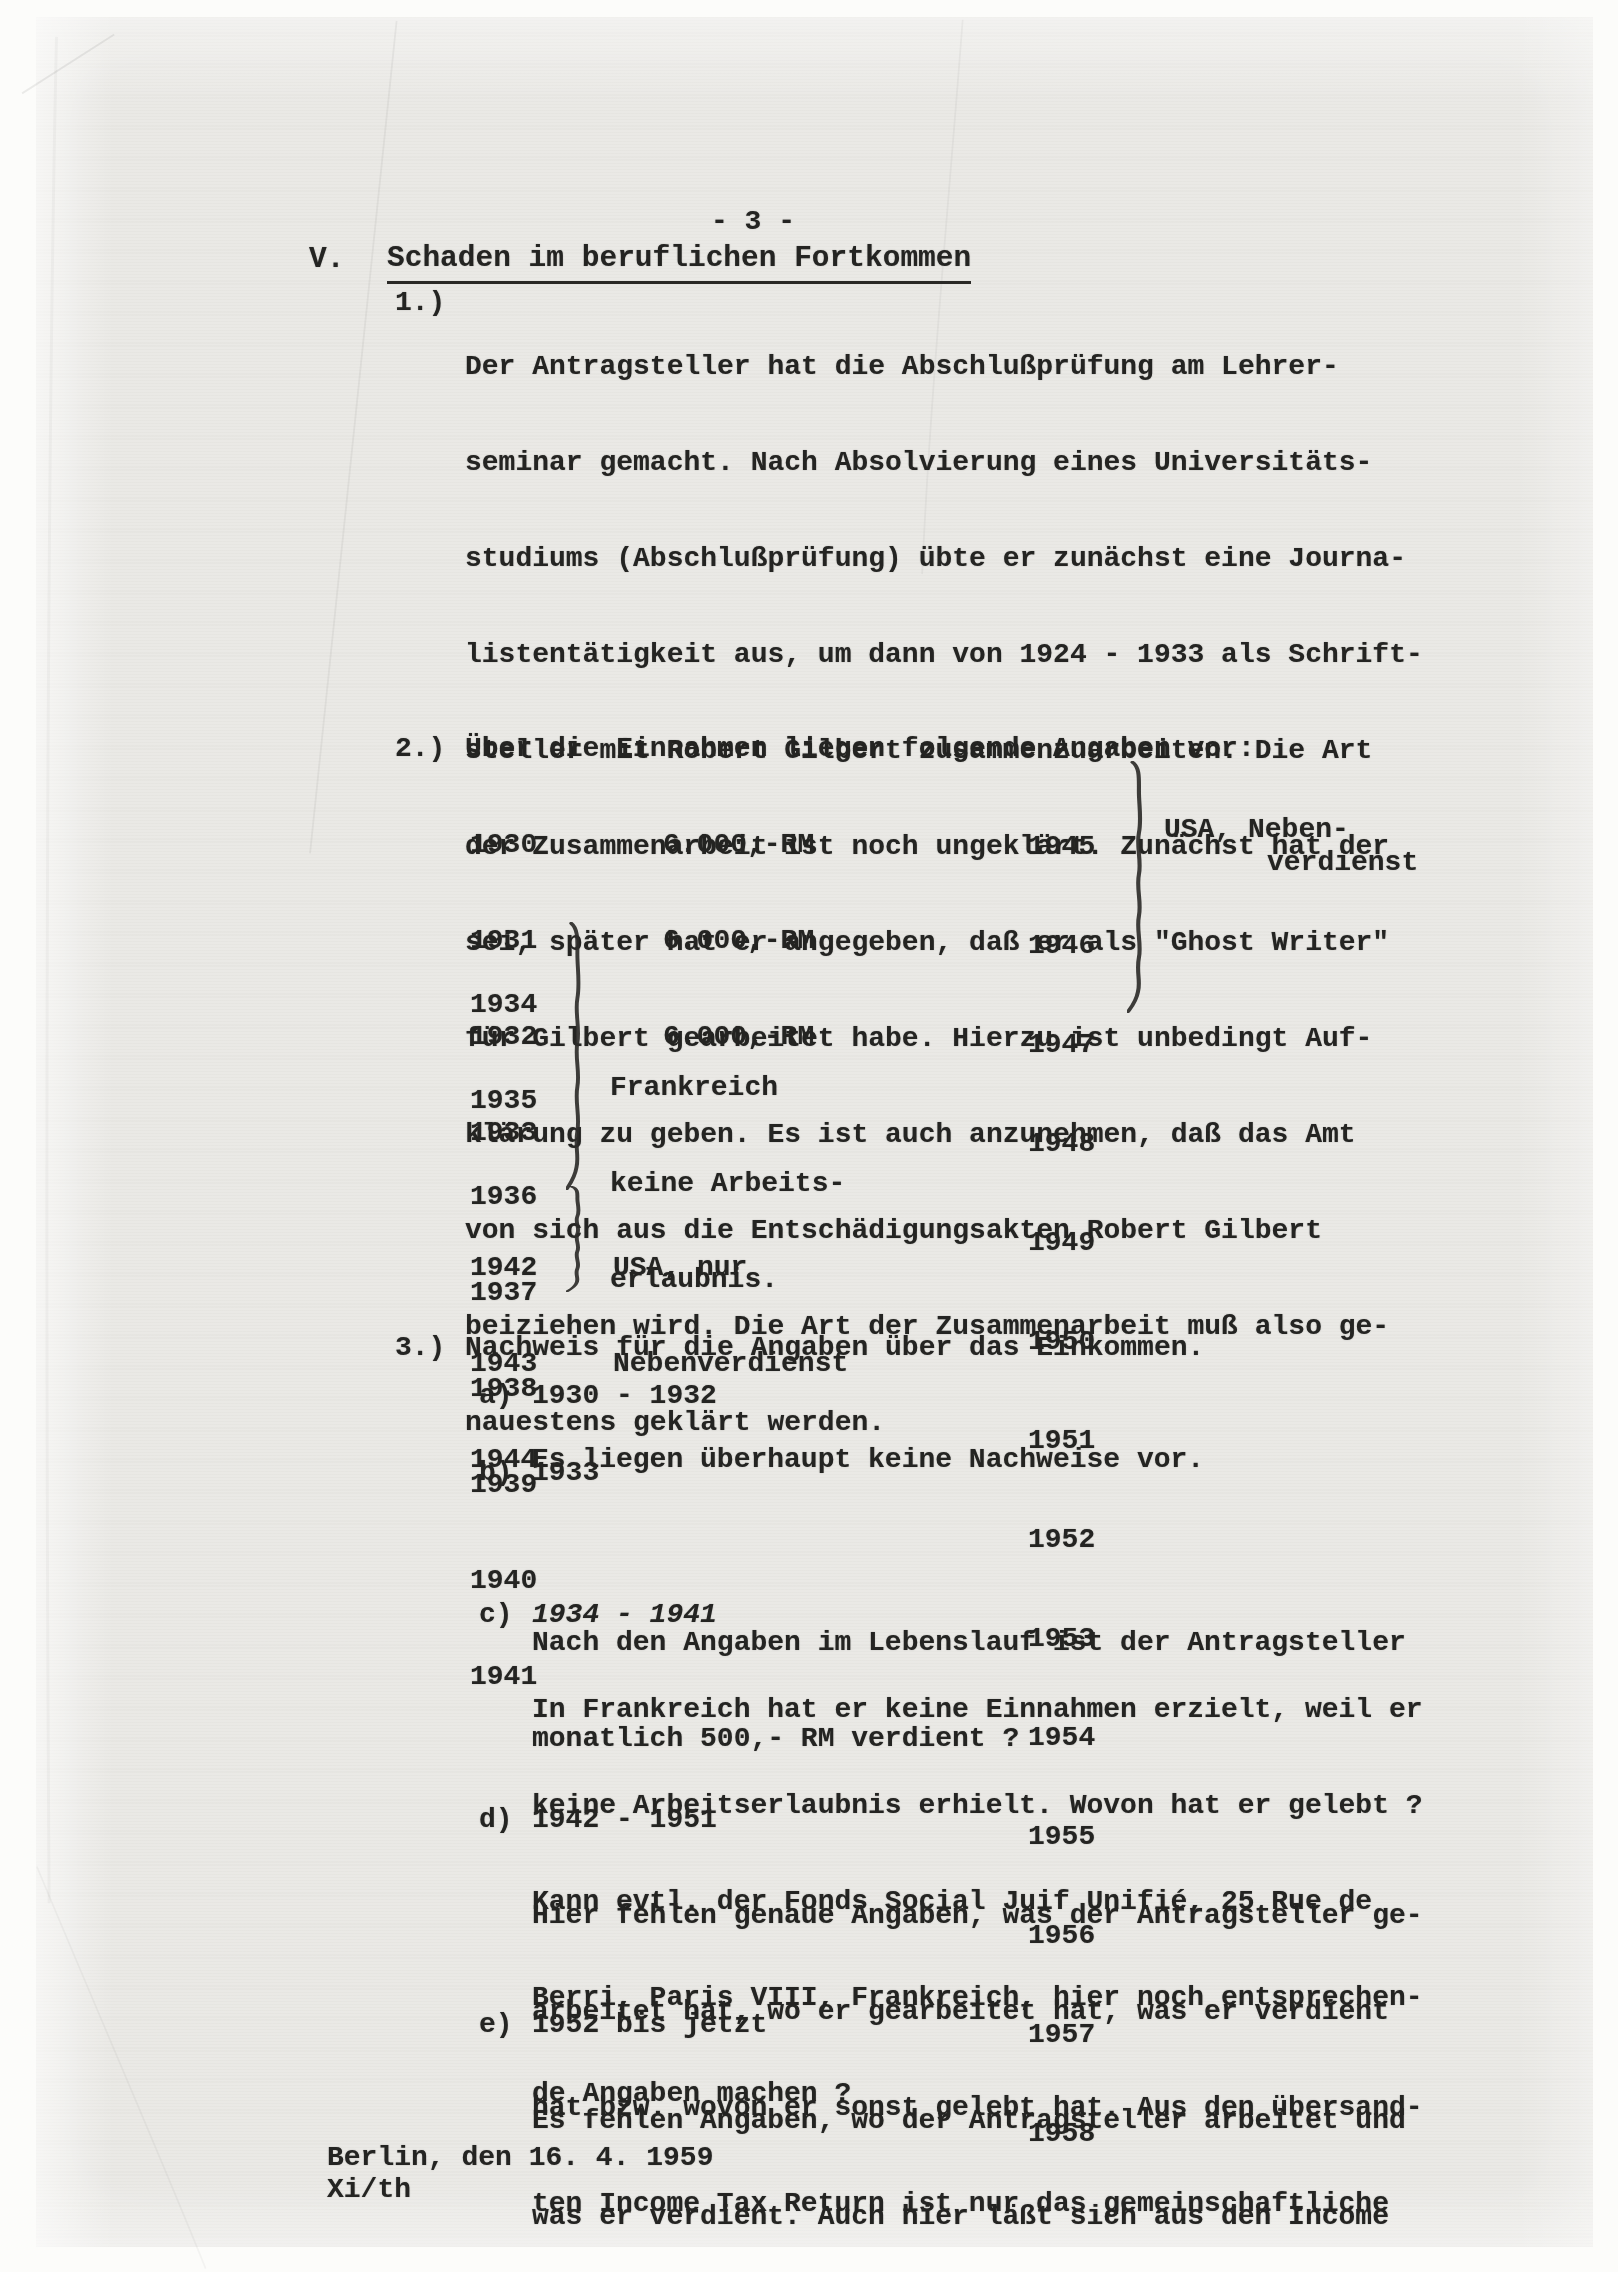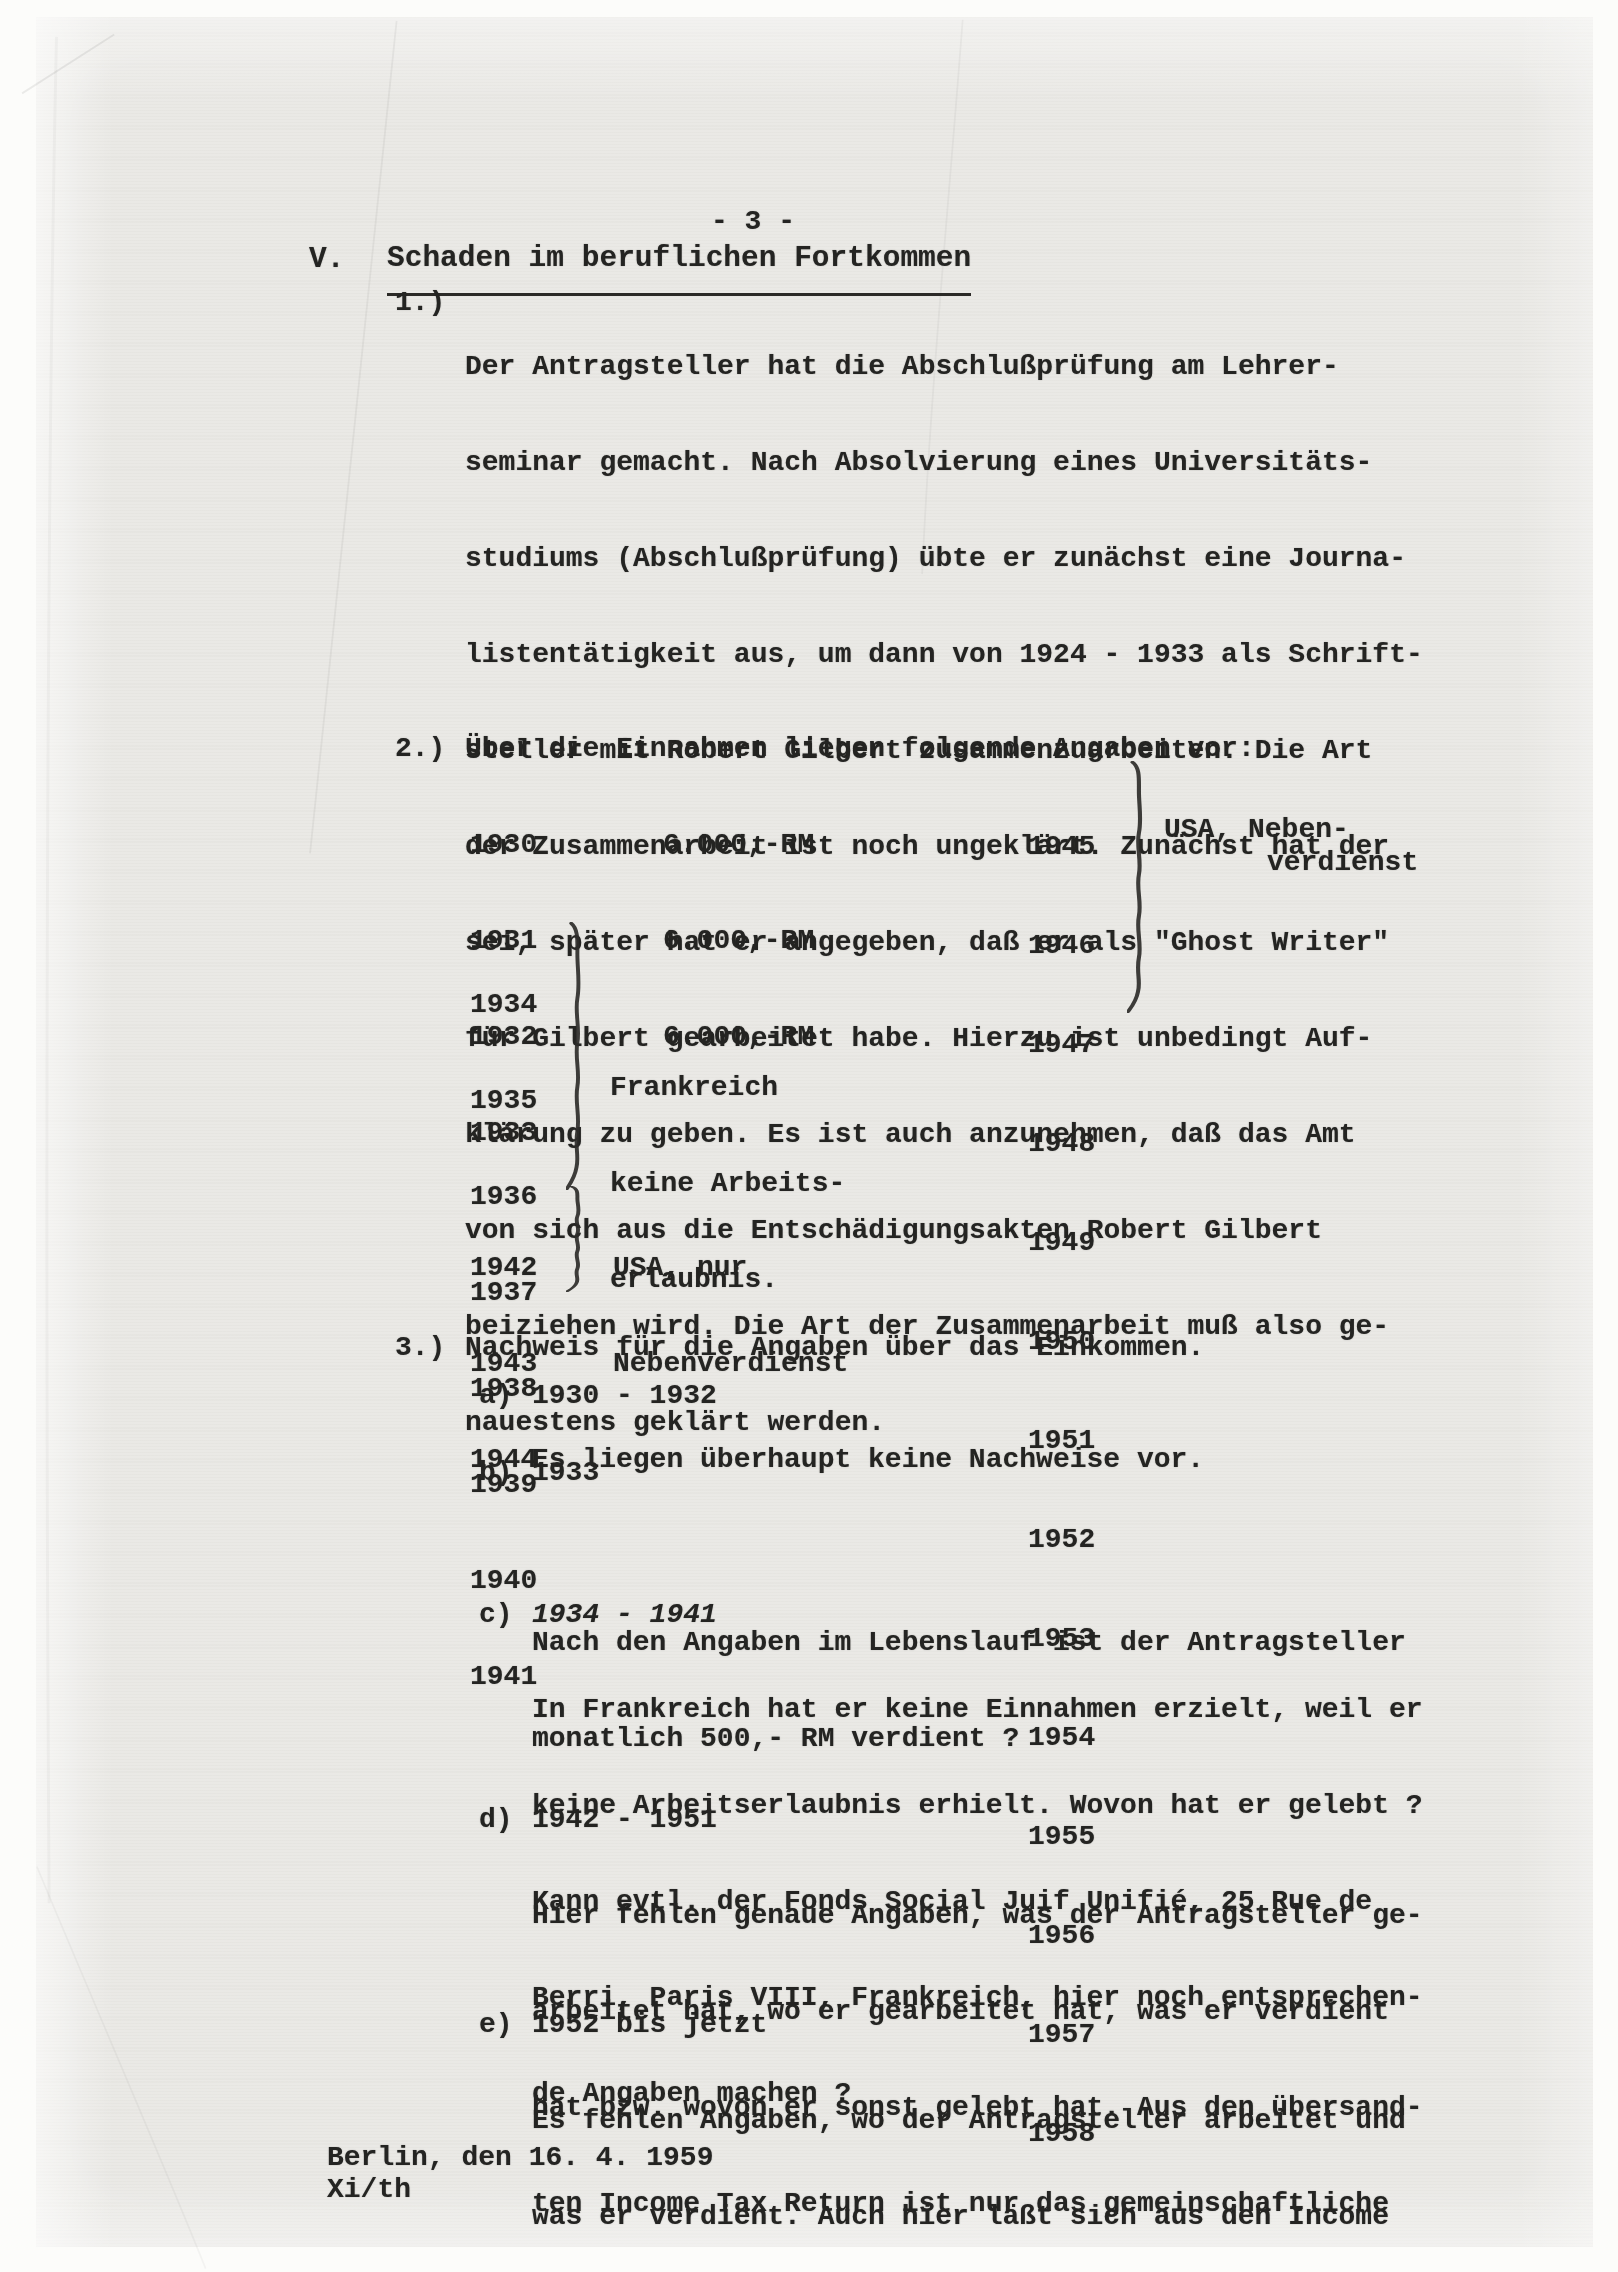--- a/index.html
+++ b/index.html
@@ -14,21 +14,21 @@
       linear-gradient(90deg, rgba(255,255,255,.55) 0%, rgba(255,255,255,0) 5%, rgba(255,255,255,0) 95%, rgba(255,255,255,.25) 100%),
       linear-gradient(180deg, rgba(255,255,255,.35) 0%, rgba(255,255,255,0) 4%, rgba(255,255,255,0) 97%, rgba(255,255,255,.3) 100%),
       repeating-linear-gradient(0deg, rgba(0,0,0,0.014) 0 1.2px, rgba(255,255,255,0.02) 1.2px 3.1px);
     box-shadow: inset 0 0 98px rgba(255,255,255,0.25);
   }
   .t {
     position:absolute; color:#242422; font-weight:700; font-size:28px; line-height:32px;
     white-space:pre; text-shadow:0 0 1.2px rgba(35,35,32,0.38);
   }
   .rl { line-height:33px; }
-  .title-u { font-size:29.5px; line-height:34px; border-bottom:3.7px solid #2b2a27; padding-bottom:18px; }
+  .title-u { font-size:29.5px; line-height:34px; border-bottom:3.7px solid #2b2a27; padding-bottom:6px; }
   .brace { position:absolute; }
   .brace svg { width:100%; height:100%; display:block; }
   .brace path { fill:none; stroke:#2e2d2a; stroke-width:4.5; stroke-linecap:round; opacity:.92; }
   .creases { position:absolute; left:0; top:0; pointer-events:none; }
 </style>
 </head>
 <body>
 
 <div class="page">
 

